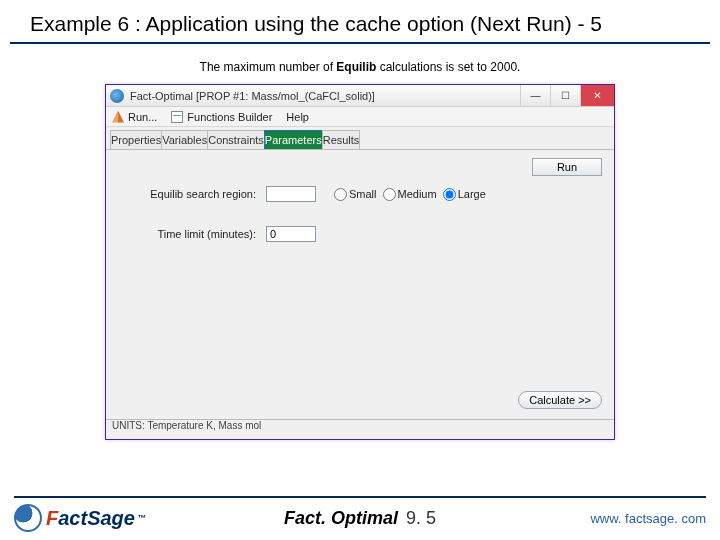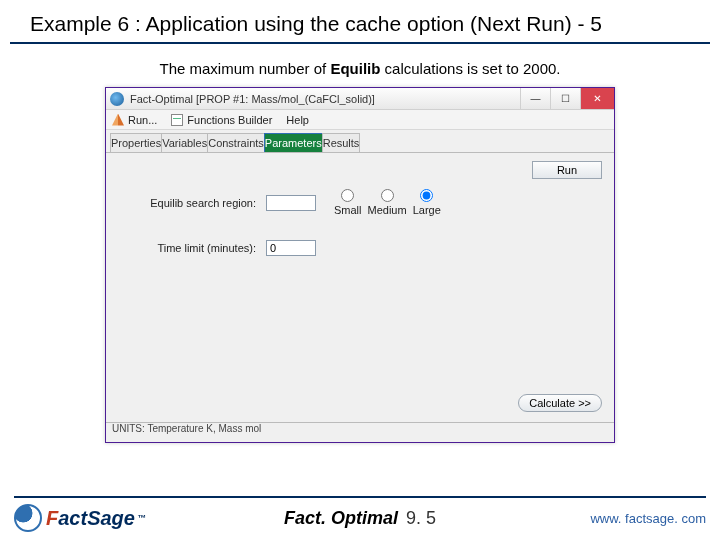--- a/index.html
+++ b/index.html
@@ -13,21 +13,21 @@
     overflow: hidden;
   }
   .slide-title {
     font-size: 21px;
     padding: 12px 20px 6px 20px;
     border-bottom: 2px solid #002a5c;
     margin: 0 10px;
   }
   .caption {
     text-align: center;
-    font-size: 15px;
+    font-size: 12px;
     margin: 16px 0 10px 0;
   }
   .caption b { font-weight: bold; }
   .app-window {
     width: 510px;
     margin: 0 auto;
     border: 1px solid #4c1d95;
     box-shadow: 0 0 4px rgba(0,0,0,0.2);
     font-size: 11px;
     background: #f0f0f0;
@@ -102,21 +102,21 @@
   }
   .row { display:flex; align-items:center; font-size:11px; color:#222; margin-bottom:12px; }
   .row label { width: 150px; text-align: right; padding-right: 10px; }
   .row input[type=text] {
     width: 50px; height: 16px;
     font-size: 11px; padding: 0 3px;
     border: 1px solid #8a9aab;
     background: #fff;
   }
   .radios { margin-left: 18px; display:flex; align-items:center; gap:6px; }
-  .radios label.r { display:flex; align-items:center; gap:2px; width:auto; text-align:left; padding:0;flex-direction:column; }
+  .radios label.r { display:flex; align-items:center; gap:2px; width:auto; text-align:left; padding:0; }
   .radios input { margin:0; }
   .btn {
     border: 1px solid #9aa5b1;
     background: linear-gradient(#fdfdfd,#e4e8ec);
     font-size: 11px;
     padding: 2px 10px;
     min-width: 70px;
     text-align: center;
   }
   .btn.run { position:absolute; top:8px; right:12px; }

